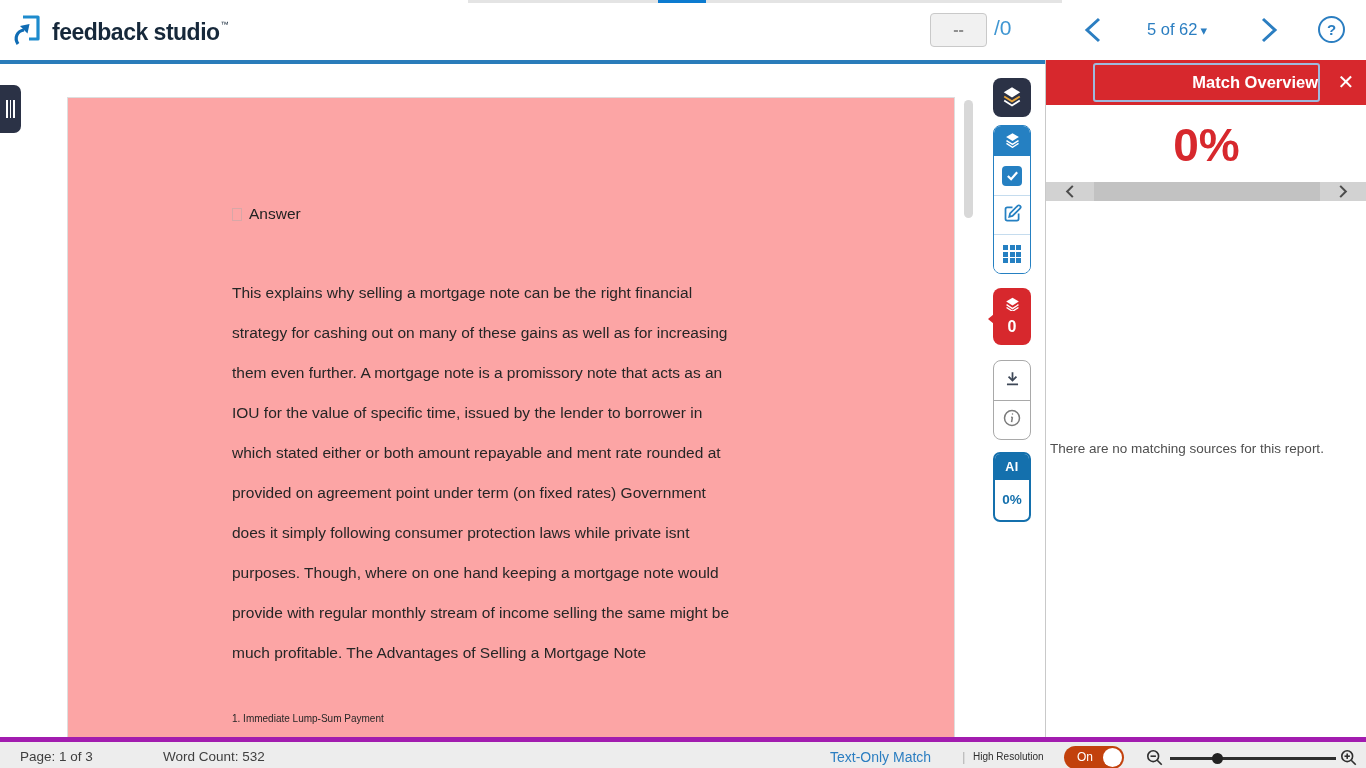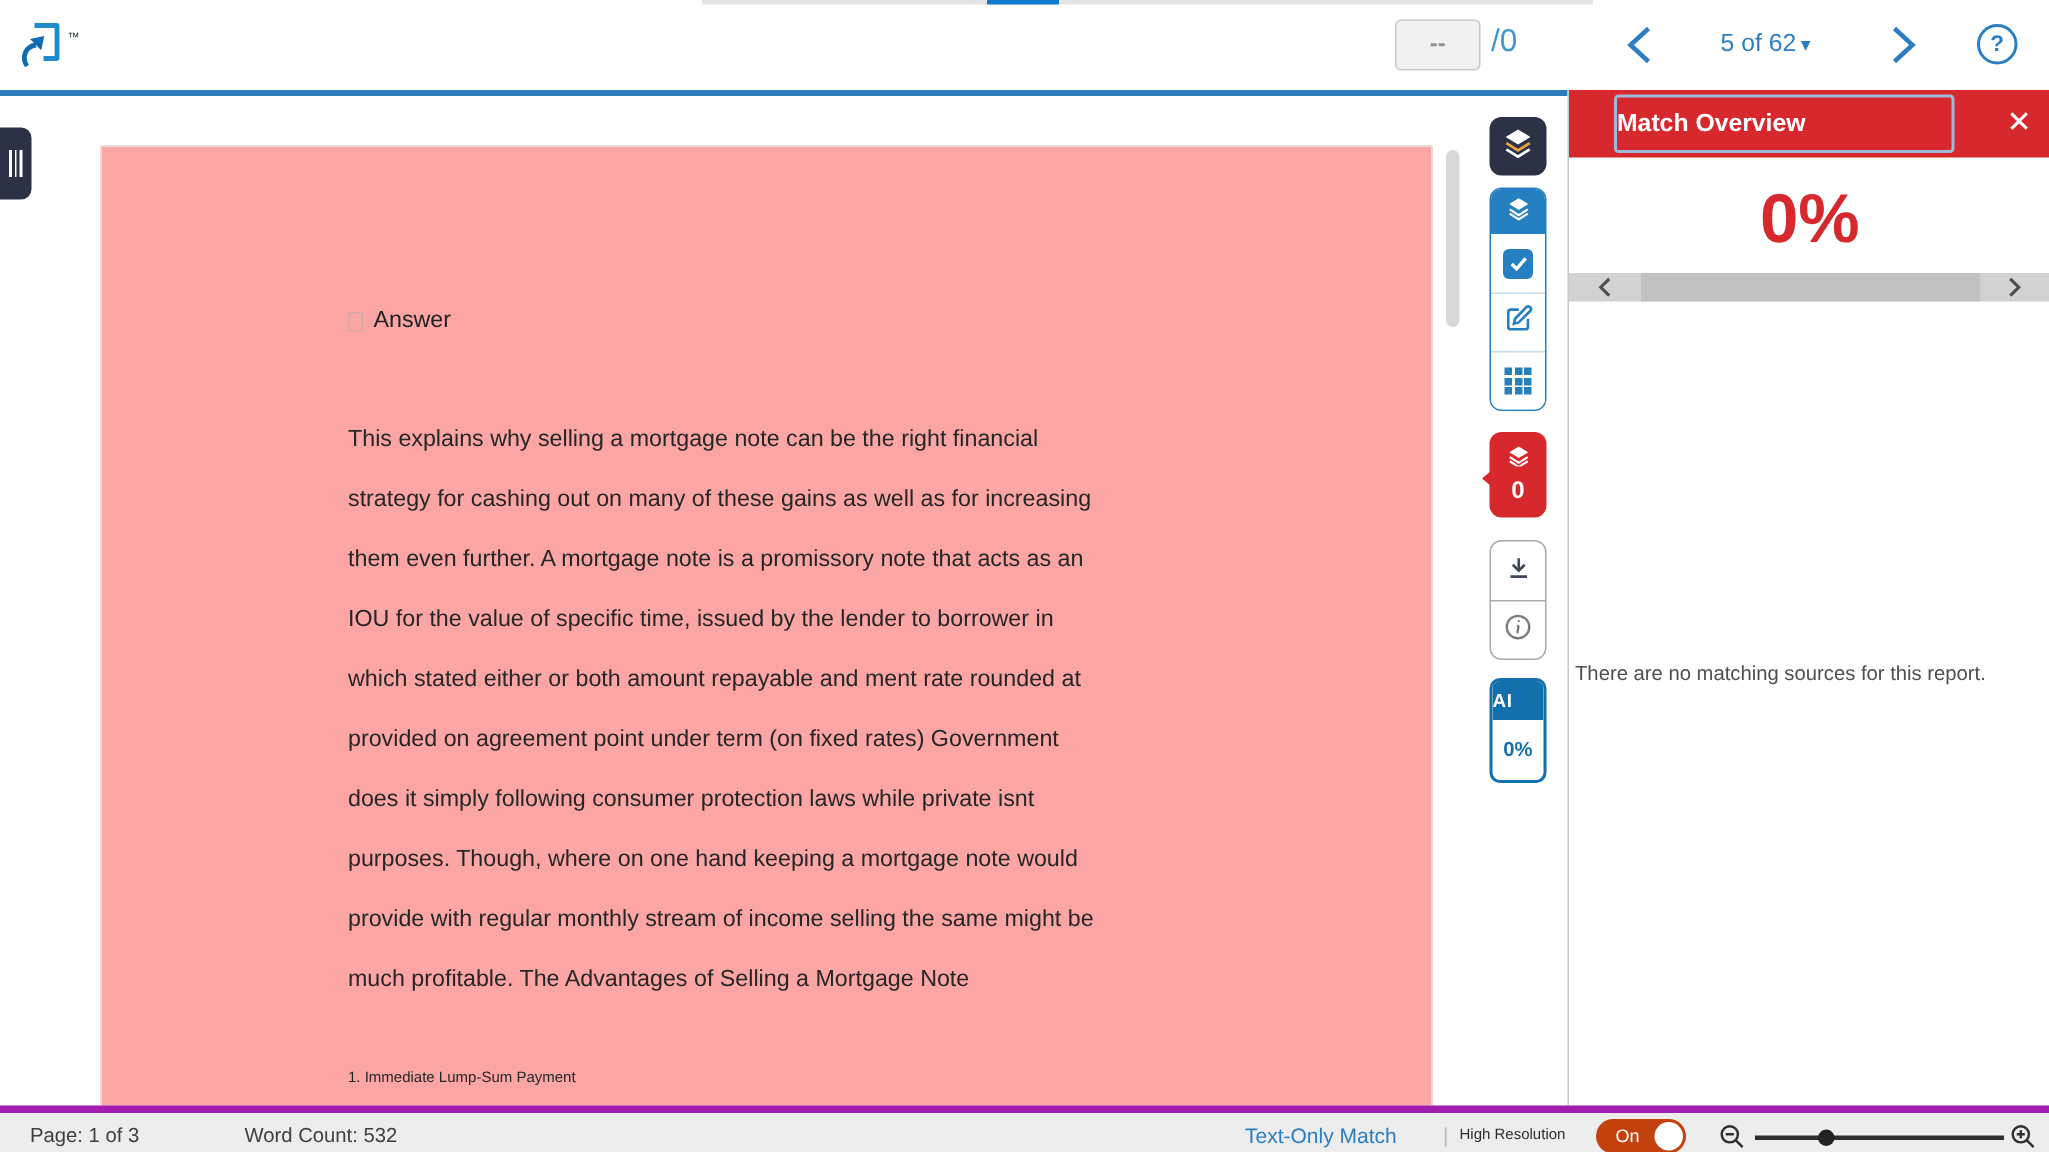--- a/index.html
+++ b/index.html
@@ -68,30 +68,30 @@
   #btn-similarity .cnt { color:#fff; font-size:16px; font-weight:bold; }
   #btn-similarity .notch { position:absolute; left:-5px; top:26px; width:0; height:0;
                     border-top:5px solid transparent; border-bottom:5px solid transparent; border-right:6px solid #d7282d; }
 
   #dl-info-group { top:360px; border:1px solid #a9a9a9; border-radius:8px; overflow:hidden; background:#fff; }
   #dl-info-group .cell { height:39px; display:flex; align-items:center; justify-content:center; cursor:pointer; }
   #dl-info-group .cell + .cell { border-top:1px solid #a9a9a9; }
 
   #ai-block { top:452px; border:2px solid #1470ad; border-radius:7px; overflow:hidden; background:#fff; cursor:pointer; }
   #ai-block .ahead { height:26px; background:#1470ad; color:#fff; font-weight:bold; font-size:12.5px;
-                     text-align:left; line-height:26px; letter-spacing:0.5px; }
+                     text-align:center; line-height:26px; letter-spacing:0.5px; }
   #ai-block .abody { height:40px; color:#1470ad; font-weight:bold; font-size:13.5px; text-align:center; line-height:40px; }
 
   
   #panel { position:absolute; left:1045px; top:60px; width:321px; height:708px; background:#fff;
            border-left:1px solid #c9c9c9; z-index:3; }
   #panel-header { position:absolute; left:0; top:0; width:321px; height:45px; background:#d7282d; }
-  #panel-title { position:absolute; left:30px; top:3px; width:227px; height:39px; background:#d7282d;
+  #panel-title { position:absolute; left:47px; top:3px; width:227px; height:39px; background:#d7282d;
                  border:2px solid #9fb9dd; border-radius:3px; color:#fff; font-size:16.5px; font-weight:600;
-                 text-align:left; line-height:35px; cursor:pointer; }
+                 text-align:right; line-height:35px; cursor:pointer; }
   #panel-close { position:absolute; right:8px; top:9px; width:26px; height:26px; color:#fff; font-size:20px;
                  text-align:center; line-height:26px; cursor:pointer; }
   #panel-score { position:absolute; left:0; top:58px; width:321px; text-align:center; color:#d7282d;
                  font-size:46px; font-weight:bold; }
   #panel-strip { position:absolute; left:0; top:122px; width:321px; height:19px; background:#d2d2d2; }
   #panel-strip .thumb { position:absolute; left:48px; top:0; width:226px; height:19px; background:#c2c2c2; }
   #panel-strip .arr { position:absolute; top:2px; width:16px; height:15px; cursor:pointer; }
   #panel-strip .arr.l { left:16px; } #panel-strip .arr.r { right:16px; }
   #panel-empty { position:absolute; left:4px; top:381px; font-size:13.5px; color:#4f4f4f; }
 
@@ -122,20 +122,21 @@
     </div>
 
   <div id="logo">
     <span>
       <svg width="32" height="34" viewBox="0 0 32 34">
         <path d="M11 4 h15 v22 h-9" stroke="#1e8bcd" stroke-width="3.2" fill="none" stroke-linejoin="round"></path>
         <path d="M6 31 c-4 -6 -1 -13 6 -14" stroke="#0f6cb4" stroke-width="3.2" fill="none"></path>
         <path d="M8 13 l9.5 -2 -2 9.5 z" fill="#0f6cb4"></path>
       </svg>
     </span>
+    <span id="logo-text">feedback studio</span>
     <span id="logo-tm">™</span>
   </div>
 
 
   <div id="grade-box">--</div>
   <span id="grade-total">/0</span>
 
   <svg id="nav-prev" class="nav-chevron" viewBox="0 0 26 30">
     <polyline points="19,4 7,15 19,26" fill="none" stroke="#2b7ec1" stroke-width="3"></polyline>
   </svg>

